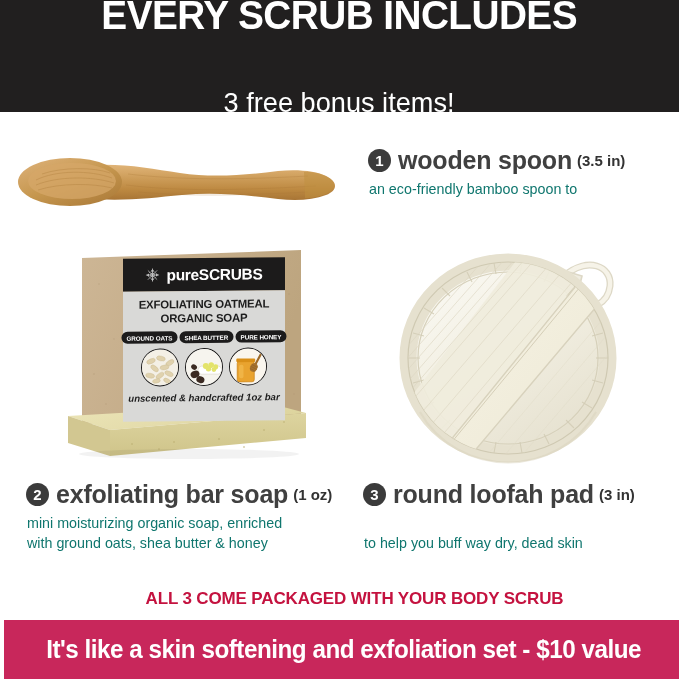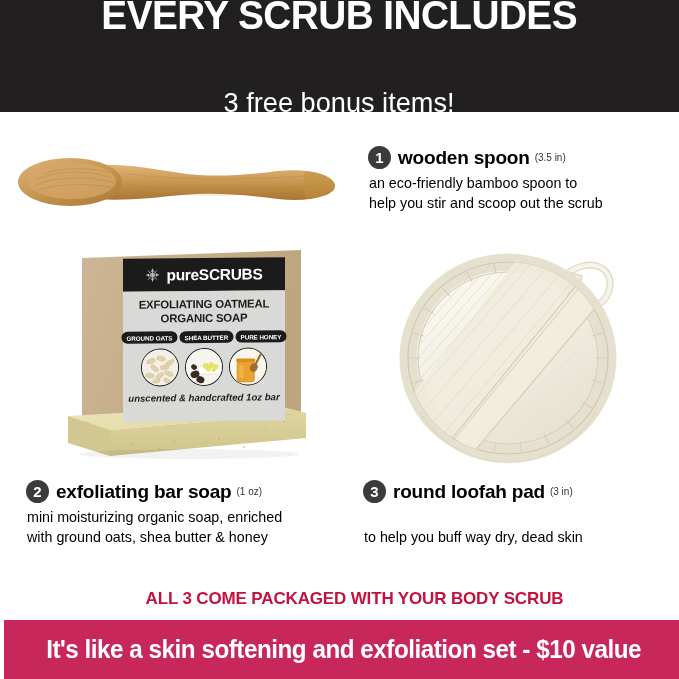--- a/index.html
+++ b/index.html
@@ -51,29 +51,29 @@
     width:23px; height:23px; border-radius:50%;
     background:#3b3b3b;
     color:#ffffff;
     font-size:15px; font-weight:bold;
     display:flex; align-items:center; justify-content:center;
     flex:0 0 auto;
     margin-right:7px;
     line-height:1;
   }
   .item-title {
-    font-size:19px; font-weight:bold; color:#000000;
+    font-size:25px; font-weight:bold; color:#404040;
     letter-spacing:-0.2px;
   }
   .item-size {
-    font-size:10px; font-weight:normal; color:#333333;
+    font-size:15px; font-weight:bold; color:#333333;
     margin-left:5px;
   }
   .item-desc {
-    font-size:14.3px; color:#000000; line-height:1.42;
+    font-size:14.3px; color:#0f766e; line-height:1.42;
     margin-top:4px; margin-left:1px;
   }
 
   #block-1 { left:368px; top:146px; width:305px; }
   #block-2 { left:26px;  top:480px; width:315px; }
   #block-3 { left:363px; top:480px; width:312px; }
 
   
   .soap-wrap { position:absolute; left:54px; top:244px; width:265px; height:215px; }
   .soap-svg { display:block; width:100%; height:100%; }
@@ -184,21 +184,20 @@
 </div>
 
 <div class="item-block" id="block-1">
   <div class="item-head">
     <span class="badge">1</span>
     <span class="item-title">wooden spoon</span>
     <span class="item-size">(3.5 in)</span>
   </div>
   <div class="item-desc">
     <span>an eco-friendly bamboo spoon to</span><br>
-    <span>help you stir and scoop out the scrub</span>
   </div>
 </div>
 
 <div class="soap-wrap">
   <svg class="soap-svg" viewBox="0 0 265 215" xmlns="http://www.w3.org/2000/svg">
     <defs>
       <linearGradient id="kraftg" x1="0" y1="0" x2="1" y2="0.3">
         <stop offset="0%" stop-color="#cdb695"></stop>
         <stop offset="45%" stop-color="#c6ae8b"></stop>
         <stop offset="100%" stop-color="#bda57f"></stop>

